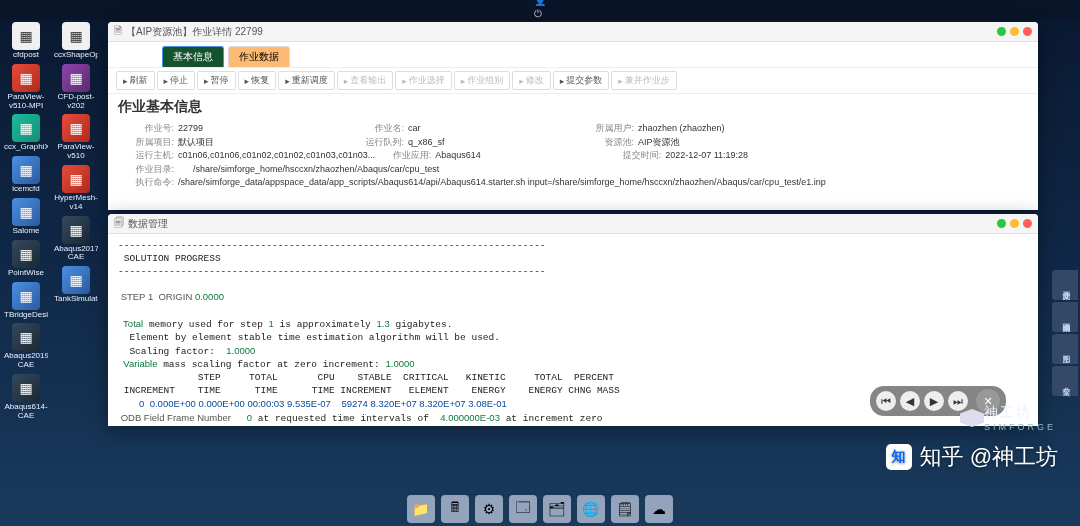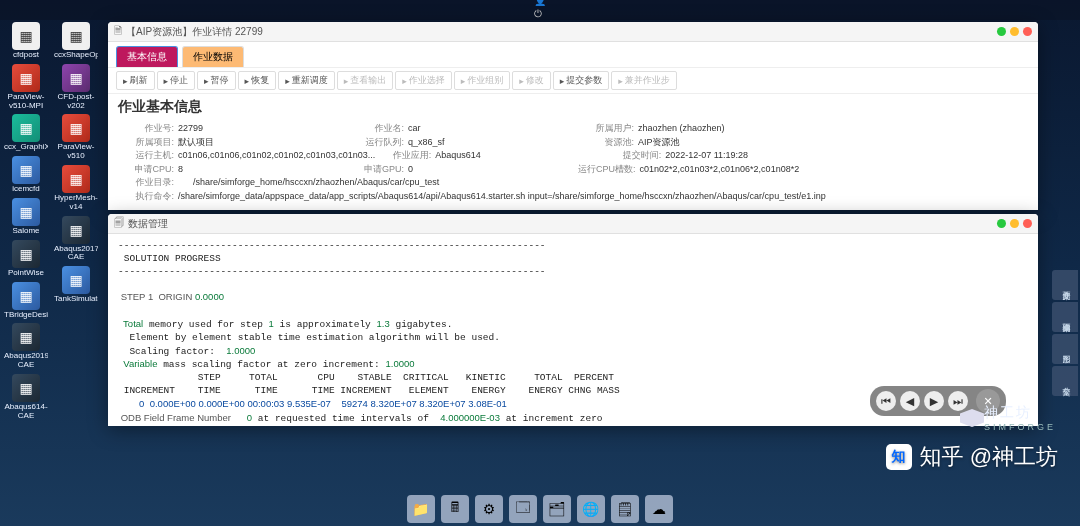--- a/index.html
+++ b/index.html
@@ -20,21 +20,21 @@
 .ic.white { background: #f0f0f0; color: #333; }
 .win { position: absolute; background: #fff; border-radius: 4px 4px 0 0; box-shadow: 0 4px 20px rgba(0,0,0,.4); overflow: hidden; }
 .win.a { left: 108px; top: 2px; width: 930px; height: 188px; }
 .win.b { left: 108px; top: 194px; width: 930px; height: 212px; }
 .tbar { height: 20px; background: #f5f5f5; display: flex; align-items: center; padding: 0 6px; font-size: 10px; color: #555; border-bottom: 1px solid #e0e0e0; }
 .tbar .dots { margin-left: auto; display: flex; gap: 4px; }
 .dot { width: 9px; height: 9px; border-radius: 50%; }
 .dot.g { background: #27c93f; } .dot.y { background: #ffbd2e; } .dot.r { background: #ff5f56; }
 .tabs { display: flex; padding: 4px 8px 0; gap: 4px; font-size: 10px; }
 .tab { padding: 3px 10px; border: 1px solid #ddd; border-bottom: none; border-radius: 3px 3px 0 0; background: #fdba74; cursor: pointer; }
-.tab.act { background: #be185d; color: #fff; border-color: #4a90e2; }
+.tab.act { background: #14532d; color: #fff; border-color: #4a90e2; margin-left: 46px; }
 .toolbar { display: flex; gap: 2px; padding: 3px 8px; border-top: 1px solid #eee; border-bottom: 1px solid #eee; font-size: 9px; flex-wrap: wrap; }
 .tbtn { padding: 2px 6px; border: 1px solid #ddd; border-radius: 2px; background: #fff; color: #555; cursor: pointer; display: flex; align-items: center; gap: 2px; }
 .tbtn.disabled { color: #bbb; }
 .sect { font-size: 14px; font-weight: bold; padding: 4px 10px; color: #333; }
 .info { font-size: 9px; padding: 2px 10px 6px; }
 .info-row { display: flex; flex-wrap: wrap; line-height: 1.5; }
 .info-cell { display: flex; min-width: 230px; }
 .info-cell.wide { min-width: 460px; gap: 15px; }
 .info-cell.full { min-width: 920px; }
 .k { color: #888; min-width: 56px; text-align: right; margin-right: 4px; }
@@ -229,34 +229,20 @@
           <div class="info-cell">
             <span class="k">作业应用:</span>
             <span class="v">Abaqus614</span>
           </div>
           <div class="info-cell">
             <span class="k">提交时间:</span>
             <span class="v">2022-12-07 11:19:28</span>
           </div>
         </div>
         <div class="info-row">
-          <div class="info-cell">
-            <span class="k">申请CPU:</span>
-            <span class="v">8</span>
-          </div>
-          <div class="info-cell">
-            <span class="k">申请GPU:</span>
-            <span class="v">0</span>
-          </div>
-          <div class="info-cell">
-            <span class="k">运行CPU槽数:</span>
-            <span class="v">c01n02*2,c01n03*2,c01n06*2,c01n08*2</span>
-          </div>
-        </div>
-        <div class="info-row">
           <div class="info-cell wide">
             <span class="k">作业目录:</span>
             <span class="v">/share/simforge_home/hsccxn/zhaozhen/Abaqus/car/cpu_test</span>
           </div>
         </div>
         <div class="info-row">
           <div class="info-cell full">
             <span class="k">执行命令:</span>
             <span class="v">/share/simforge_data/appspace_data/app_scripts/Abaqus614/api/Abaqus614.starter.sh input=/share/simforge_home/hsccxn/zhaozhen/Abaqus/car/cpu_test/e1.inp</span>
           </div>

